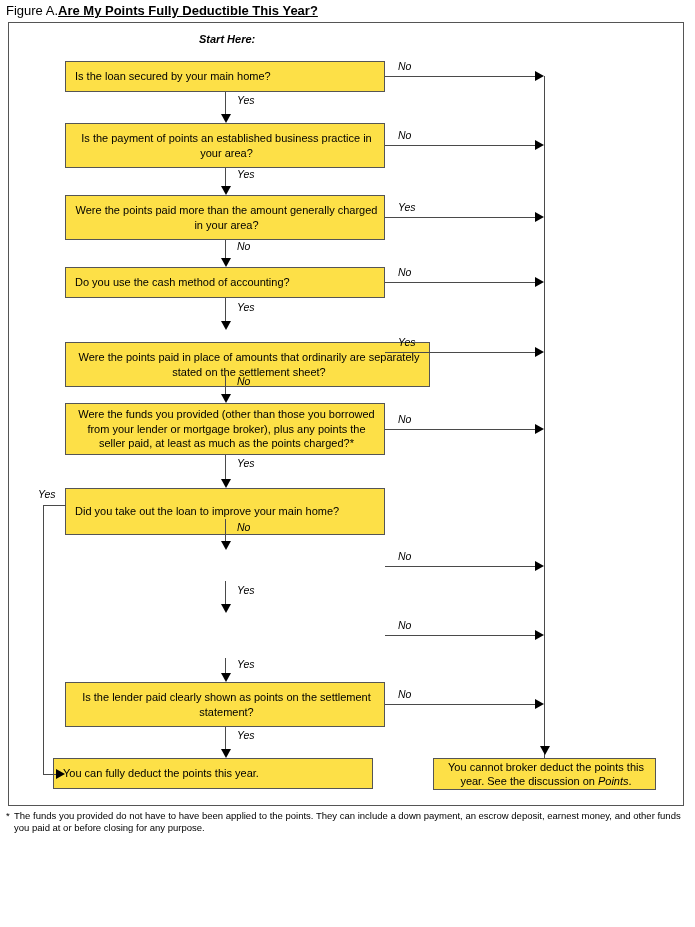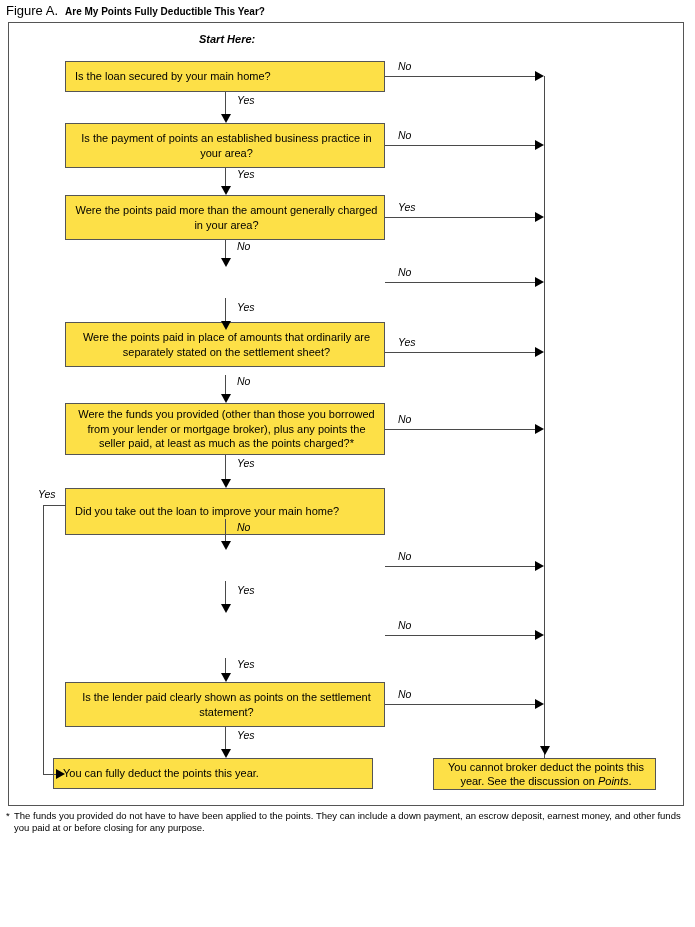--- a/index.html
+++ b/index.html
@@ -24,23 +24,23 @@
     top: 1px;
     height: 16px;
     white-space: nowrap;
   }
   #title-bar .fig-label {
     font-size: 13px;
     font-weight: normal;
     letter-spacing: 0px;
   }
   #title-bar .fig-title {
-    font-size: 10px;
+    font-size: 13px;
     font-weight: bold;
-    margin-left: 7px;
+    text-decoration: underline;
   }
 
   
   #frame {
     position: absolute;
     left: 8px;
     top: 22px;
     width: 676px;
     height: 784px;
     border: 1px solid #555555;
@@ -153,22 +153,25 @@
   </div>
 
   <div class="node" style="left:56px; top:100px; width:320px; height:45px;">
     <span class="node-text">Is the payment of points an established business practice in your area?</span>
   </div>
 
   <div class="node" style="left:56px; top:172px; width:320px; height:45px;">
     <span class="node-text">Were the points paid more than the amount generally charged in your area?</span>
   </div>
 
-
-  <div class="node" style="left:56px; top:299px; width:320px; height:45px;">
+  <div class="node" style="left:56px; top:244px; width:320px; height:31px;">
+    <span class="node-text">Do you use the cash method of accounting?</span>
+  </div>
+
+  <div class="node" style="left:56px; top:319px; width:365px; height:45px;">
     <span class="node-text">Were the points paid in place of amounts that ordinarily are separately stated on the settlement sheet?</span>
   </div>
 
   <div class="node" style="left:56px; top:380px; width:320px; height:52px;">
     <span class="node-text">Were the funds you provided (other than those you borrowed from your lender or mortgage broker), plus any points the seller paid, at least as much as the points charged?*</span>
   </div>
 
   <div class="node" style="left:56px; top:465px; width:320px; height:47px;">
     <span class="node-text">Did you take out the loan to improve your main home?</span>
   </div>

